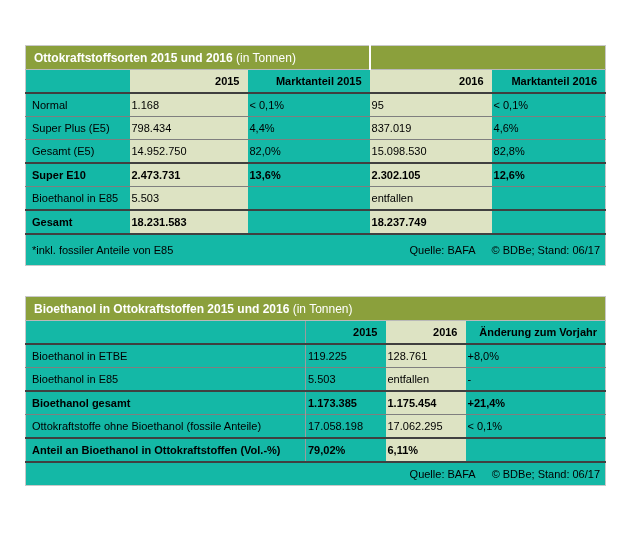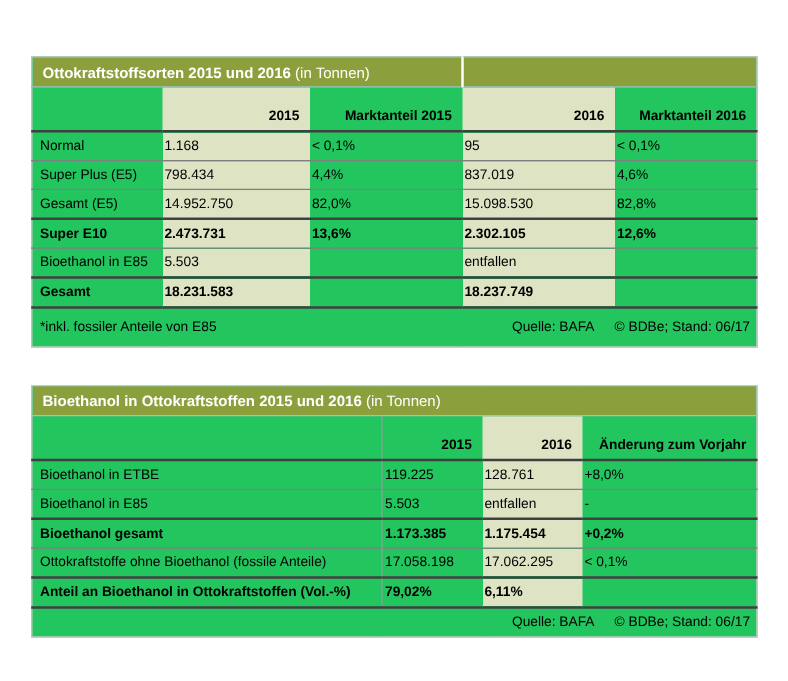--- a/index.html
+++ b/index.html
@@ -16,21 +16,21 @@
     position: relative;
     width: 630px;
     height: 545px;
     overflow: hidden;
   }
   table.stat {
     border-collapse: collapse;
     table-layout: fixed;
     width: 580px;
     margin-left: 25px;
-    background: #22c55e;
+    background: #14b8a6;
     border: 1px solid #c9c9c9;
     font-size: 11px;
   }
   table.t1 { margin-top: 45px; }
   table.t2 { margin-top: 30px; }
 
   
   tr.titlebar td {
     background: #8ba03c;
     color: #ffffff;
@@ -43,21 +43,21 @@
     overflow: hidden;
   }
   tr.titlebar td.title-split { border-left: 2px solid #ffffff; padding-left: 0; }
   .title-suffix { font-weight: normal; }
 
   
   tr.colhead td {
     font-weight: bold;
     text-align: right;
     height: 20px;
-    padding: 13px 8px 1px 2px;
+    padding: 1px 8px 1px 2px;
     border-top: 1px solid #b9b9b9;
     border-bottom: 2px solid #3f3f3f;
     vertical-align: middle;
     white-space: nowrap;
   }
 
   
   tr.data td {
     height: 20px;
     padding: 1px 8px 1px 2px;
@@ -188,21 +188,21 @@
       <tr class="data">
         <td class="lbl">Bioethanol in E85</td>
         <td class="num vline">5.503</td>
         <td class="num g">entfallen</td>
         <td class="num">-</td>
       </tr>
       <tr class="data total">
         <td class="lbl">Bioethanol gesamt</td>
         <td class="num vline">1.173.385</td>
         <td class="num g">1.175.454</td>
-        <td class="num">+0,2%</td>
+        <td class="num">+21,4%</td>
       </tr>
       <tr class="data">
         <td class="lbl">Ottokraftstoffe ohne Bioethanol (fossile Anteile)</td>
         <td class="num vline">17.058.198</td>
         <td class="num g">17.062.295</td>
         <td class="num">&lt; 0,1%</td>
       </tr>
       <tr class="data total">
         <td class="lbl">Anteil an Bioethanol in Ottokraftstoffen (Vol.-%)</td>
         <td class="num vline">79,02%</td>

